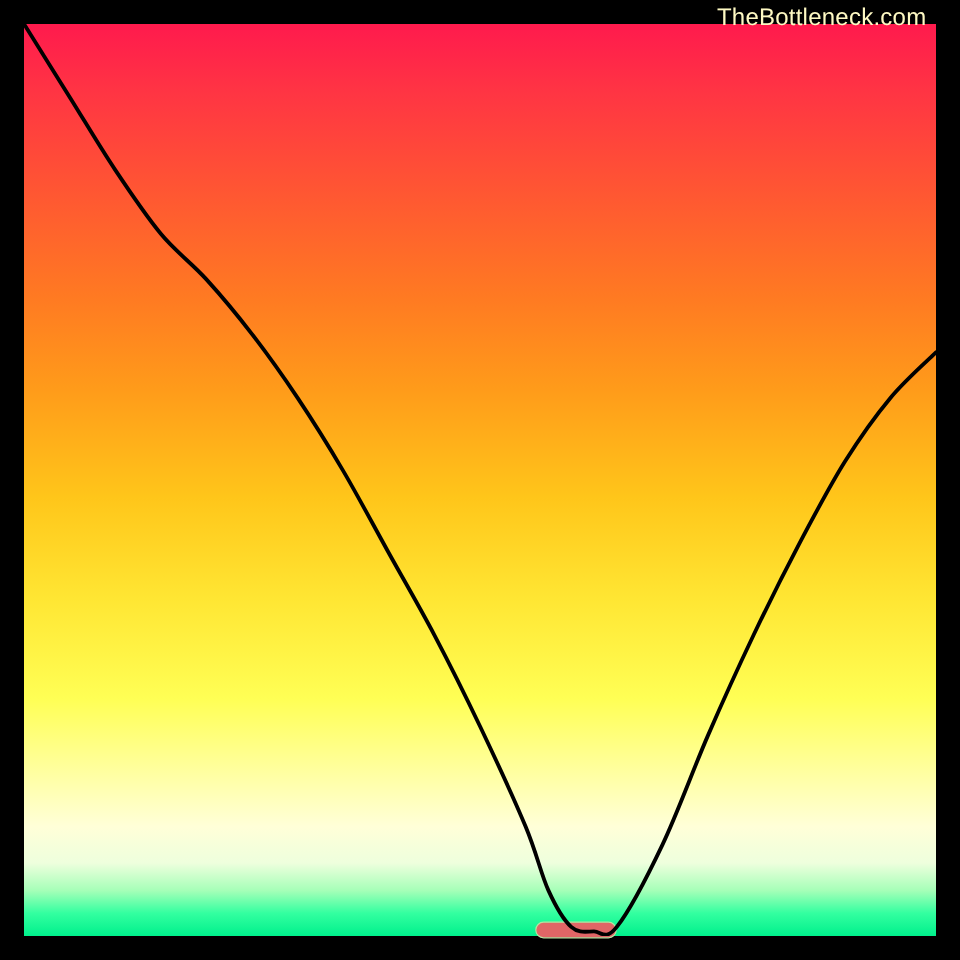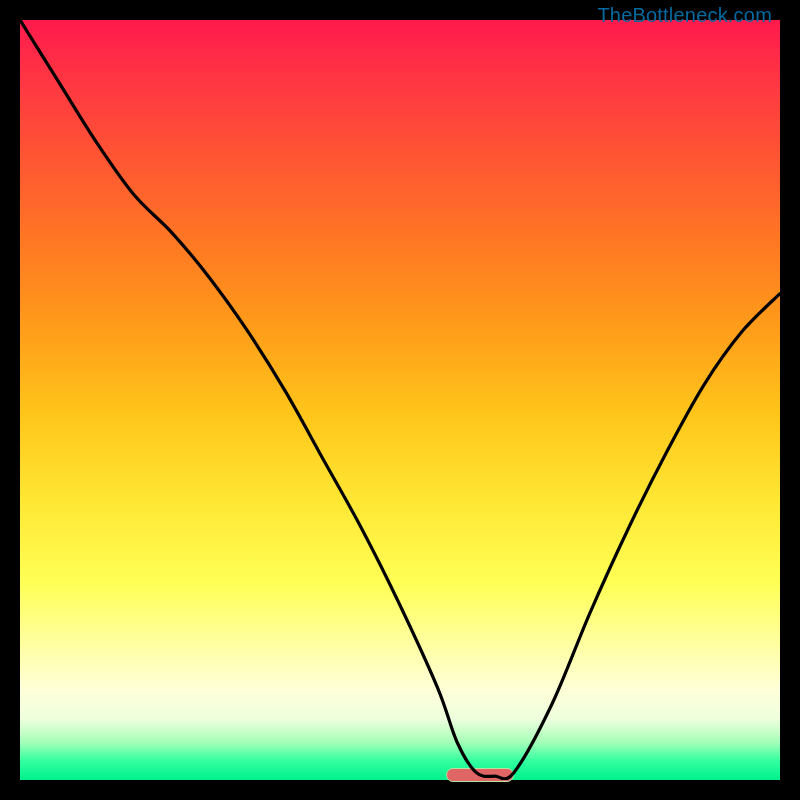--- a/index.html
+++ b/index.html
@@ -39,21 +39,21 @@
       #eeffdd 92%,
       #a6ffb8 95%,
       #33ffa0 97.5%,
       #00f08c 100%
     );
   }
   .watermark {
     position: absolute;
     top: 4px;
     right: 28px;
-    color: #0369a1;
+    color: #fef9c3;
     font-size: 20px;
     font-weight: 500;
     letter-spacing: 0.2px;
     z-index: 10;
   }
   svg.curve {
     position: absolute;
     left: 0;
     top: 0;
     width: 760px;

